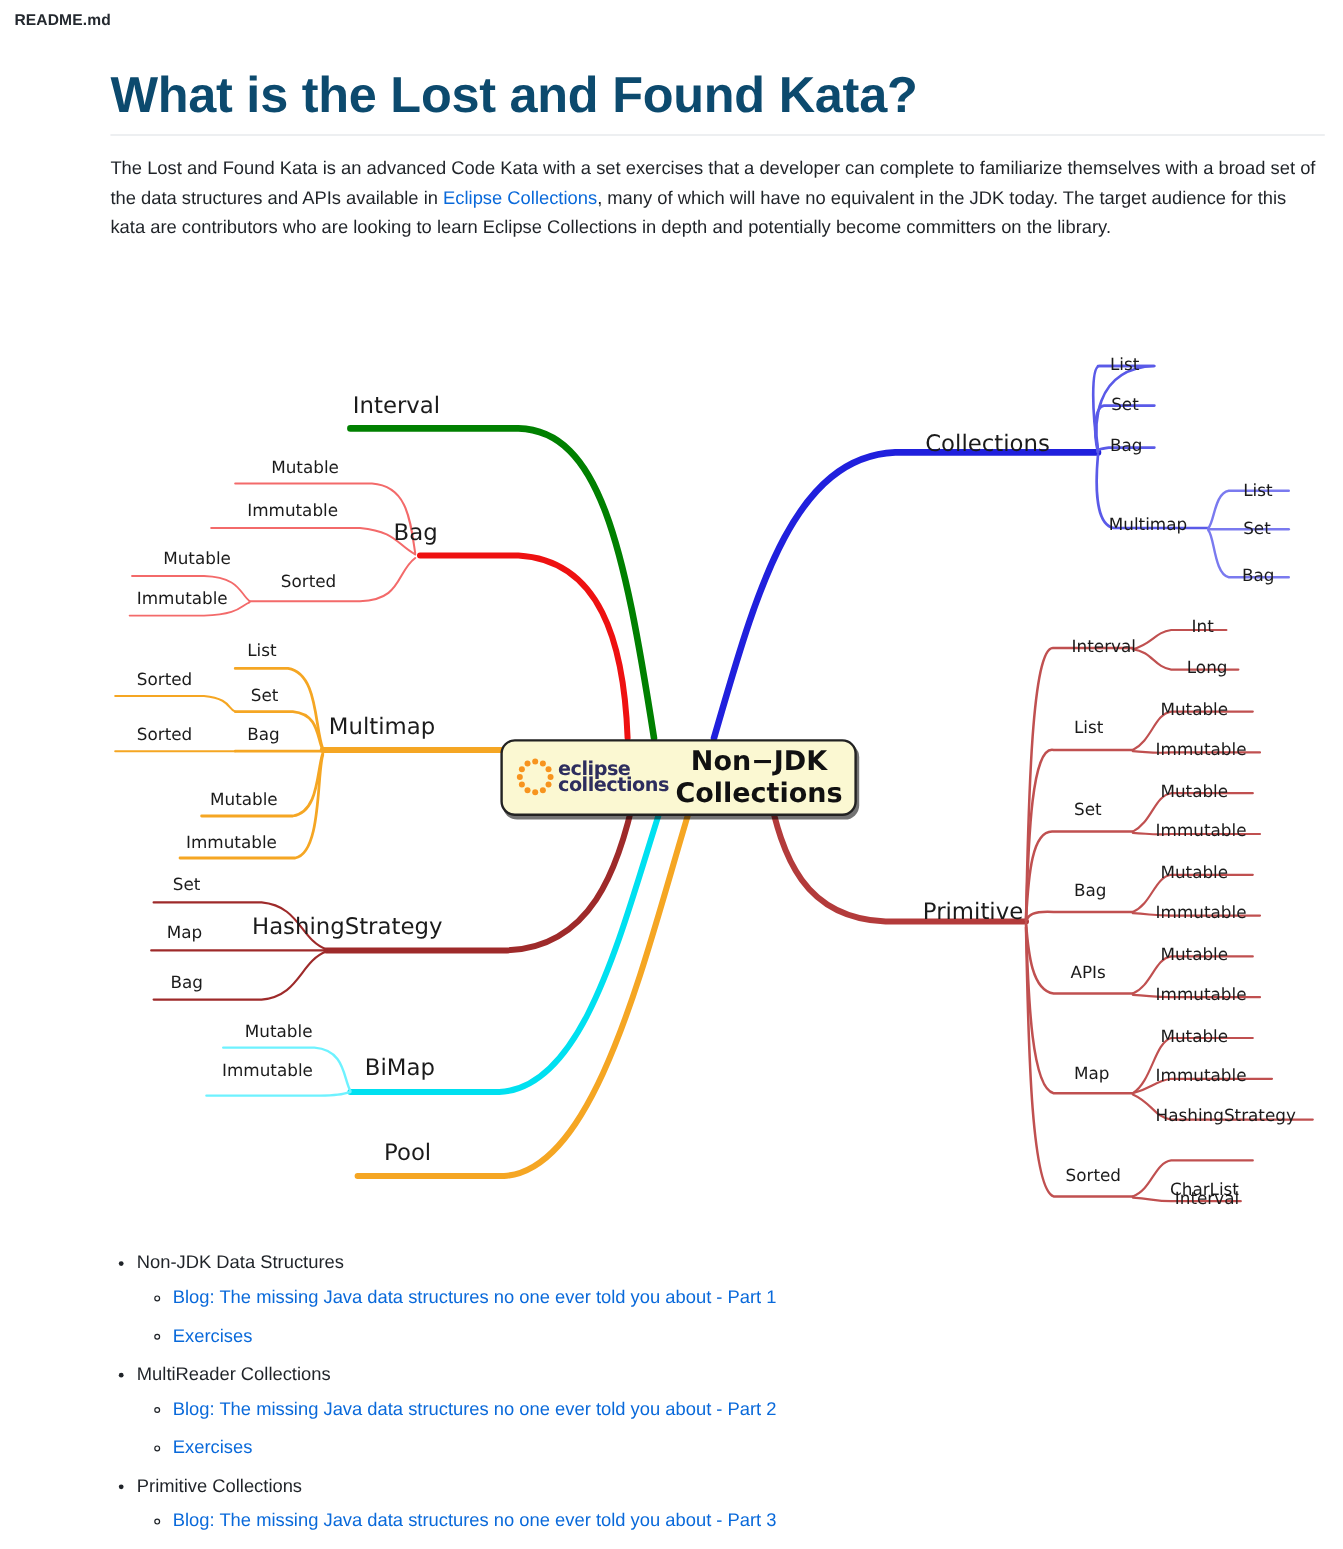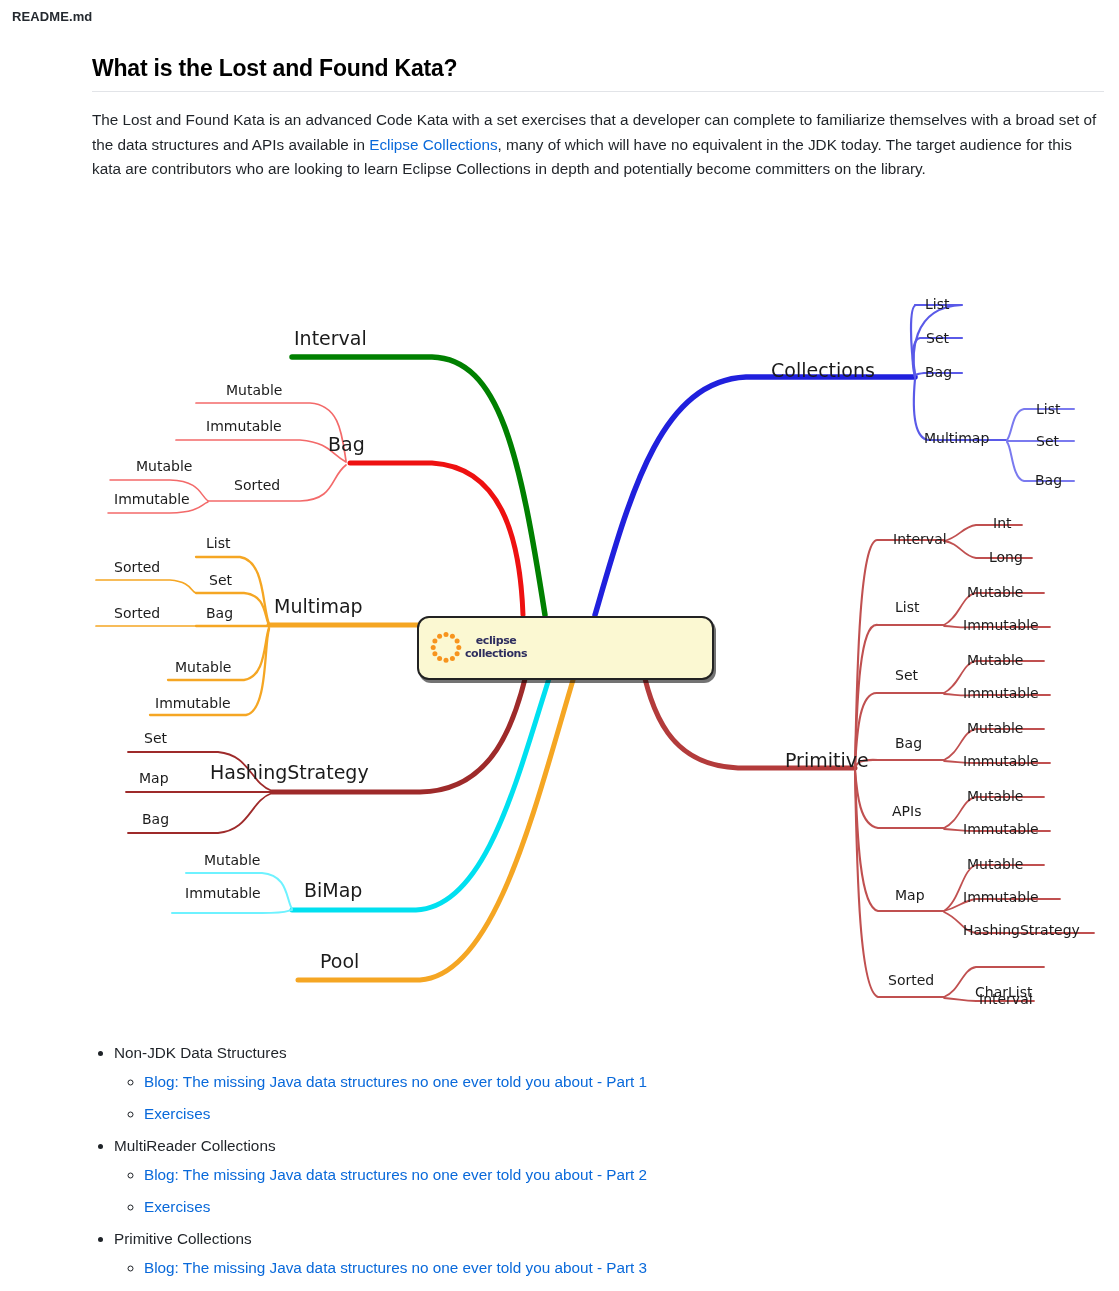--- a/index.html
+++ b/index.html
@@ -24,23 +24,23 @@
     color: #24292f;
     letter-spacing: 0.1px;
   }
   .doc {
     position: absolute;
     left: 92px;
     top: 55px;
     width: 1012px;
   }
   h1.page-title {
-    font-size: 23px;
+    font-size: 42px;
     font-weight: bold;
-    color: #000000;
+    color: #0c4a6e;
     margin: 0 0 9px 0;
     padding: 0 0 9px 0;
     border-bottom: 1px solid #e2e4e8;
     letter-spacing: -0.2px;
   }
   p.para {
     font-size: 15.3px;
     line-height: 24.5px;
     margin: 16px 0 0 0;
     color: #1f2328;
@@ -88,26 +88,25 @@
     height: 42px;
     position: relative;
     flex: none;
   }
   .ec-ring { position: absolute; left: 0; top: 4px; }
   .ec-word {
     position: absolute;
     left: 36px;
     top: 7px;
     font-family: "DejaVu Sans", sans-serif;
-    font-size: 11px;
+    font-size: 16px;
     font-weight: bold;
     line-height: 13px;
     color: #2d2d5e;
     letter-spacing: -0.4px;
-    text-align: center;
   }
   .center-text {
     font-family: "DejaVu Sans", sans-serif;
     font-size: 22.5px;
     font-weight: bold;
     color: #111111;
     line-height: 26px;
     margin-left: 6px;
     text-align: center;
     flex: 1;
@@ -244,21 +243,21 @@
 
   <div class="node-label lvl1" style="left:771px; top:76px;">Collections</div>
   <div class="node-label lvl2" style="left:925px; top:12px;">List</div>
   <div class="node-label lvl2" style="left:926px; top:46px;">Set</div>
   <div class="node-label lvl2" style="left:925px; top:80px;">Bag</div>
   <div class="node-label lvl2" style="left:924px; top:146px;">Multimap</div>
   <div class="node-label lvl2" style="left:1036px; top:117px;">List</div>
   <div class="node-label lvl2" style="left:1036px; top:149px;">Set</div>
   <div class="node-label lvl2" style="left:1035px; top:188px;">Bag</div>
 
-  <div class="node-label lvl1" style="left:769px; top:466px;margin-left:16px;">Primitive</div>
+  <div class="node-label lvl1" style="left:769px; top:466px;">Primitive</div>
   <div class="node-label lvl2" style="left:893px; top:247px;">Interval</div>
   <div class="node-label lvl2" style="left:993px; top:231px;">Int</div>
   <div class="node-label lvl2" style="left:989px; top:265px;">Long</div>
   <div class="node-label lvl2" style="left:895px; top:315px;">List</div>
   <div class="node-label lvl2" style="left:967px; top:300px;">Mutable</div>
   <div class="node-label lvl2" style="left:963px; top:333px;">Immutable</div>
   <div class="node-label lvl2" style="left:895px; top:383px;">Set</div>
   <div class="node-label lvl2" style="left:967px; top:368px;">Mutable</div>
   <div class="node-label lvl2" style="left:963px; top:401px;">Immutable</div>
   <div class="node-label lvl2" style="left:895px; top:451px;">Bag</div>
@@ -290,20 +289,24 @@
           <circle cx="5.9" cy="22.8" r="2.5"></circle>
           <circle cx="4.2" cy="16.4" r="2.5"></circle>
           <circle cx="5.9" cy="10" r="2.5"></circle>
           <circle cx="10.6" cy="5.3" r="2.5"></circle>
         </g>
       </svg>
       <div class="ec-word">
         <div>eclipse</div>
         <div>collections</div>
       </div>
+    </div>
+    <div class="center-text">
+      <div>Non−JDK</div>
+      <div>Collections</div>
     </div>
   </div>
 </div>
 
 <div class="bottom-list">
   <ul class="l1">
     <li>
       <span>Non-JDK Data Structures</span>
       <ul class="l2">
         <li><a class="list-link" href="#">Blog: The missing Java data structures no one ever told you about - Part 1</a></li>

